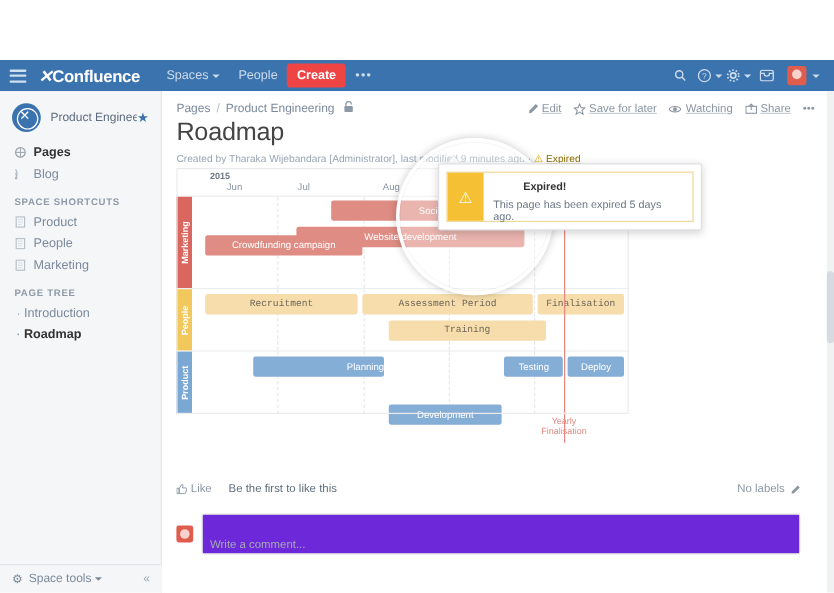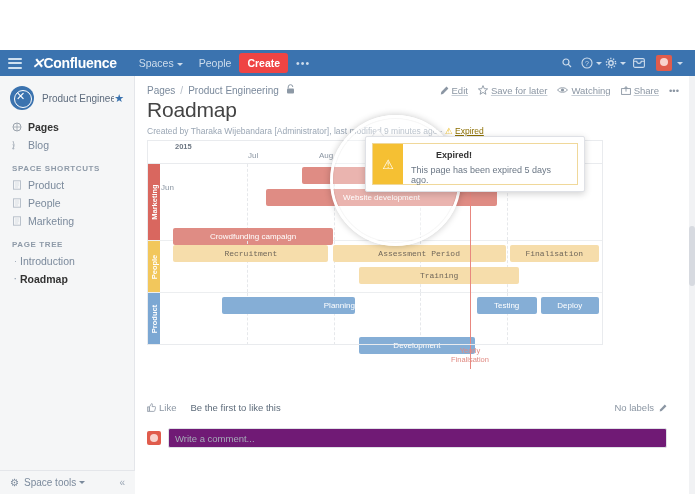--- a/index.html
+++ b/index.html
@@ -60,21 +60,21 @@
   .lock { margin-left:7px; font-size:10px; color:#8d99a6;}
   .actions { margin-left:auto; display:flex; align-items:center; gap:10px; padding-right:4px;}
   .action { font-size:9.5px; color:#8b96a3; display:flex; align-items:center; gap:3px; cursor:pointer;}
   .action u { text-decoration: underline; text-decoration-color:#c7ced6;}
   h1.title { font-size:21px; font-weight:normal; color:#444; padding:2px 12px 0 12px; letter-spacing:-.2px;}
   .meta { font-size:8.5px; color:#9aa6b4; padding:4px 12px 0 12px; }
   .meta .exp { color:#8d6f00; text-decoration:underline; }
   .meta .warn { color:#e8b000; }
 
   
-  .roadmap { position:absolute; left:147px; top:140px; width:456px; height:205px; }
+  .roadmap { position:absolute; left:147px; top:140px; width:377px; height:205px; }
   .rm-header { position:relative; height:24px; border-bottom:1px solid #e9ebee; }
   .rm-year { position:absolute; font-size:7.5px; color:#6d7783; font-weight:bold; }
   .rm-month { position:absolute; font-size:8px; color:#8b96a3; }
   .rm-body { position:relative; height:181px; }
   .lane { position:absolute; left:0; width:100%; border-bottom:1px solid #eceef0;}
   .lane-label { position:absolute; left:0; top:0; width:13px; height:100%; }
   .lane-label span {
     position:absolute; left:50%; top:50%;
     transform:translate(-50%,-50%) rotate(-90deg);
     font-size:7.5px; color:#fff; white-space:nowrap; font-weight:bold;
@@ -90,21 +90,21 @@
   .rm-border { position:absolute; left:0; top:0; right:0; bottom:0; border:1px solid #e9ebee; pointer-events:none;}
 
   
   .likebar { position:absolute; left:147px; top:402px; width:548px; display:flex; align-items:center; }
   .like { font-size:9.5px; color:#8b96a3; display:flex; align-items:center; gap:3px; cursor:pointer;}
   .likeinfo { font-size:9.5px; color:#5e6c7b; margin-left:14px;}
   .nolabels { margin-left:auto; font-size:9.5px; color:#8b96a3; padding-right:28px; display:flex; align-items:center; gap:5px;}
   .commentrow { position:absolute; left:147px; top:428px; width:520px; display:flex; align-items:center; gap:7px;}
   .c-avatar { width:14px; height:14px; background:#e05c4c; border-radius:2px; position:relative; flex:none;}
   .c-avatar::after{content:"";position:absolute;left:3px;top:3px;width:8px;height:8px;border-radius:50%;background:#f8d3cd;}
-  .c-input { flex:1; height:20px; border:1px solid #dfe1e6; border-radius:2px; font-size:9.5px; color:#a5adb8; padding:0 6px; line-height:19px; background:#701a75;}
+  .c-input { flex:1; height:20px; border:1px solid #dfe1e6; border-radius:2px; font-size:9.5px; color:#a5adb8; padding:16px 6px; line-height:19px; background:#6d28d9;}
 
   .scroll-right { position:absolute; right:0; top:76px; width:6px; height:418px; background:#f1f2f4;}
   .scroll-thumb { position:absolute; right:0; top:150px; width:6px; height:60px; background:#d7dae0; border-radius:3px;}
 
   
   .magnifier {
     position:absolute; left:330px; top:115px; width:131px; height:131px;
     border-radius:50%; border:3px solid #ffffff;
     box-shadow: 0 0 7px rgba(0,0,0,.22), inset 0 0 0 1px rgba(0,0,0,.05);
     background:transparent; pointer-events:none; overflow:hidden;
@@ -290,21 +290,21 @@
       <span>Created by Tharaka Wijebandara [Administrator], last modified 9 minutes ago</span>
       <span>·</span>
       <span class="warn">⚠</span>
       <span class="exp">Expired</span>
     </div>
   </div>
 
   <div class="roadmap">
     <div class="rm-header">
       <div class="rm-year" style="left:28px; top:2px;">2015</div>
-      <div class="rm-month" style="left:14px; top:11px;margin-top:32px;">Jun</div>
+      <div class="rm-month" style="left:42px; top:11px;">Jun</div>
       <div class="rm-month" style="left:101px; top:11px;">Jul</div>
       <div class="rm-month" style="left:172px; top:11px;">Aug</div>
       <div class="rm-month" style="left:243px; top:11px;">Sep</div>
 
     </div>
 
     <div class="rm-body">
 
       <div class="lane" style="top:0; height:77px;">
         <div class="lane-label" style="background:#d9675f;">
@@ -314,21 +314,21 @@
           <div class="gridline" style="left:19.6%"></div>
           <div class="gridline" style="left:39.2%"></div>
           <div class="gridline" style="left:58.8%"></div>
           <div class="gridline" style="left:78.4%"></div>
           <div class="bar red" style="left:32%; width:56%; top:3px;">
             <span>Social campaign</span>
           </div>
           <div class="bar red" style="left:24%; width:52%; top:25px;">
             <span>Website development</span>
           </div>
-          <div class="bar red" style="left:3%; width:36%; top:64px;text-align:center;">
+          <div class="bar red" style="left:3%; width:36%; top:32px;text-align:center;">
             <span>Crowdfunding campaign</span>
           </div>
         </div>
       </div>
 
       <div class="lane" style="top:77px; height:52px;">
         <div class="lane-label" style="background:#f2c75c;">
           <span>People</span>
         </div>
         <div class="lane-area">

